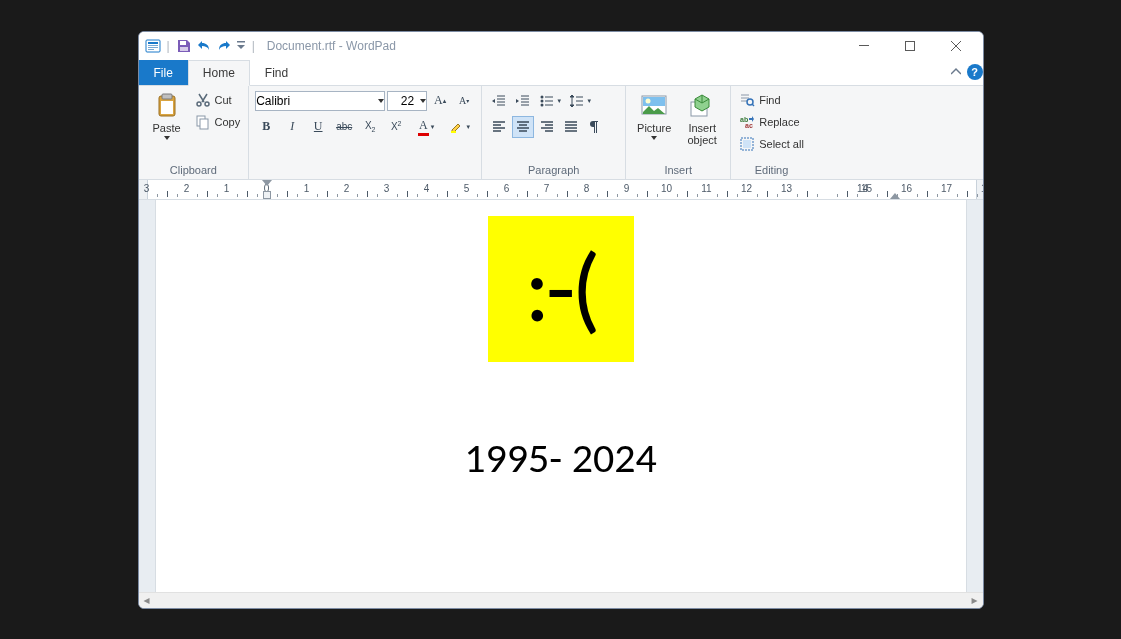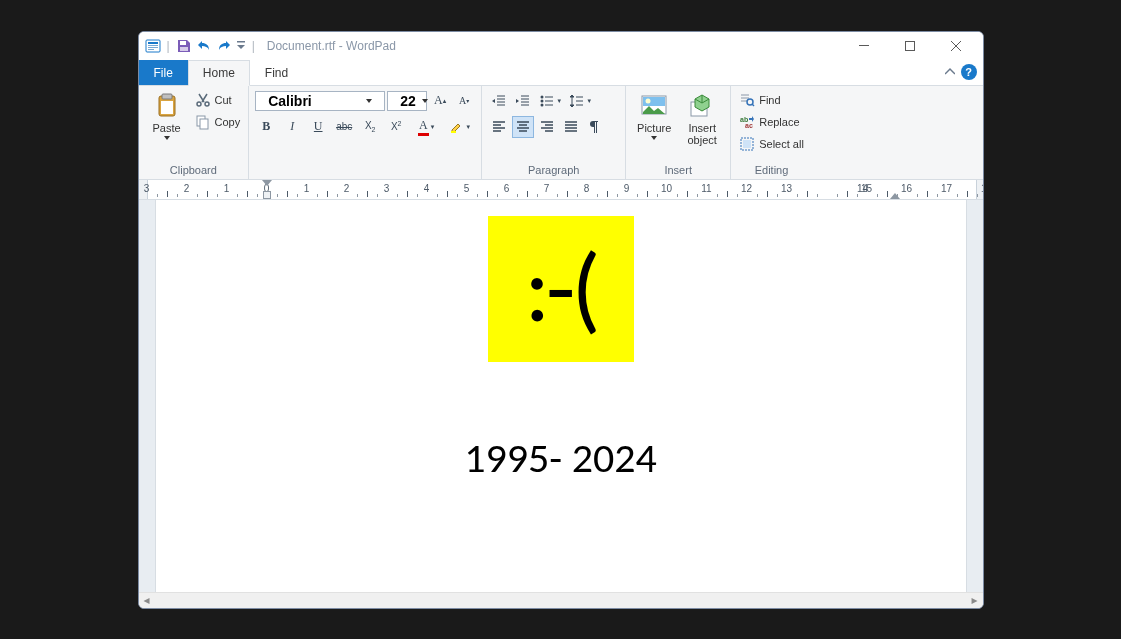--- a/index.html
+++ b/index.html
@@ -45,21 +45,20 @@
     color: #5a5a5a; font-family: inherit;
   }
 
   
   .tabs {
     height: 26px;
     background: #fff;
     display: flex;
     align-items: stretch;
     border-bottom: 1px solid #d7dde3;
-    padding-right: 6px;
   }
   .tabs .tab {
     padding: 0 14px;
     display: flex; align-items: center;
     font-size: 12px;
     color: #3a3a3a;
     border: 1px solid transparent;
     border-bottom: none;
     position: relative;
   }
@@ -113,25 +112,25 @@
   .smallrow {
     display: flex; align-items: center; gap: 4px;
     font-size: 11px; color: #333; padding: 1px 2px;
     height: 20px;
   }
   .ribbtn { display:flex; align-items:center; justify-content:center; width:22px; height:22px; color:#3a4a5a; }
   .ribbtn.on { background:#cfe3f7; border:1px solid #8db7e0; }
   .ribbtn .caret { font-size:7px; margin-left:2px; color:#3a4a5a; }
   .row { display:flex; align-items:center; gap:2px; }
   .font-select, .size-select {
-    background:#fff; border:1px solid #a7b4c3; height:20px; font-size:14px;
-    display:flex; align-items:center; padding:0 12px; gap:6px;font-weight:bold;
+    background:#fff; border:1px solid #a7b4c3; height:20px; font-size:12px;
+    display:flex; align-items:center; padding:0 0; gap:6px;
   }
   .font-select { width: 130px; justify-content: space-between; }
-  .size-select { width: 40px; justify-content: flex-start; }
+  .size-select { width: 40px; justify-content: flex-end; }
   .caret-down { width:0;height:0;border-left:3px solid transparent;border-right:3px solid transparent;border-top:4px solid #333; }
 
   
   .ruler {
     height: 20px;
     background: #eef1f4;
     border-bottom: 1px solid #d7dde3;
     position: relative;
     overflow: hidden;
     font-size: 10px; color: #4d5a68;

